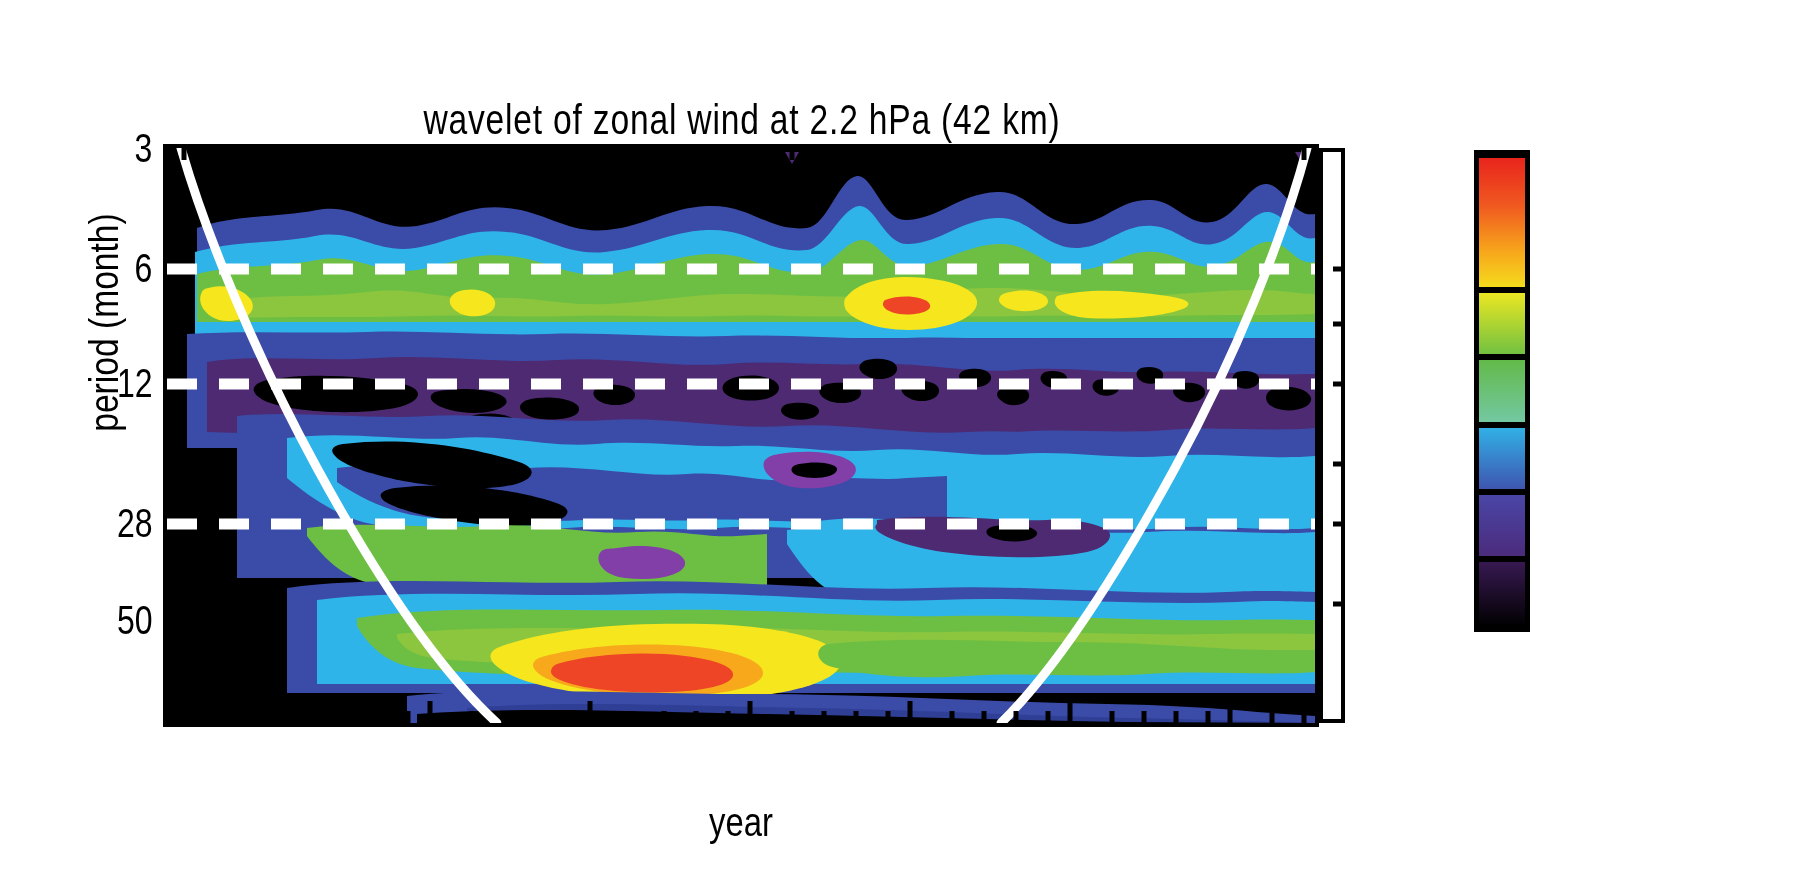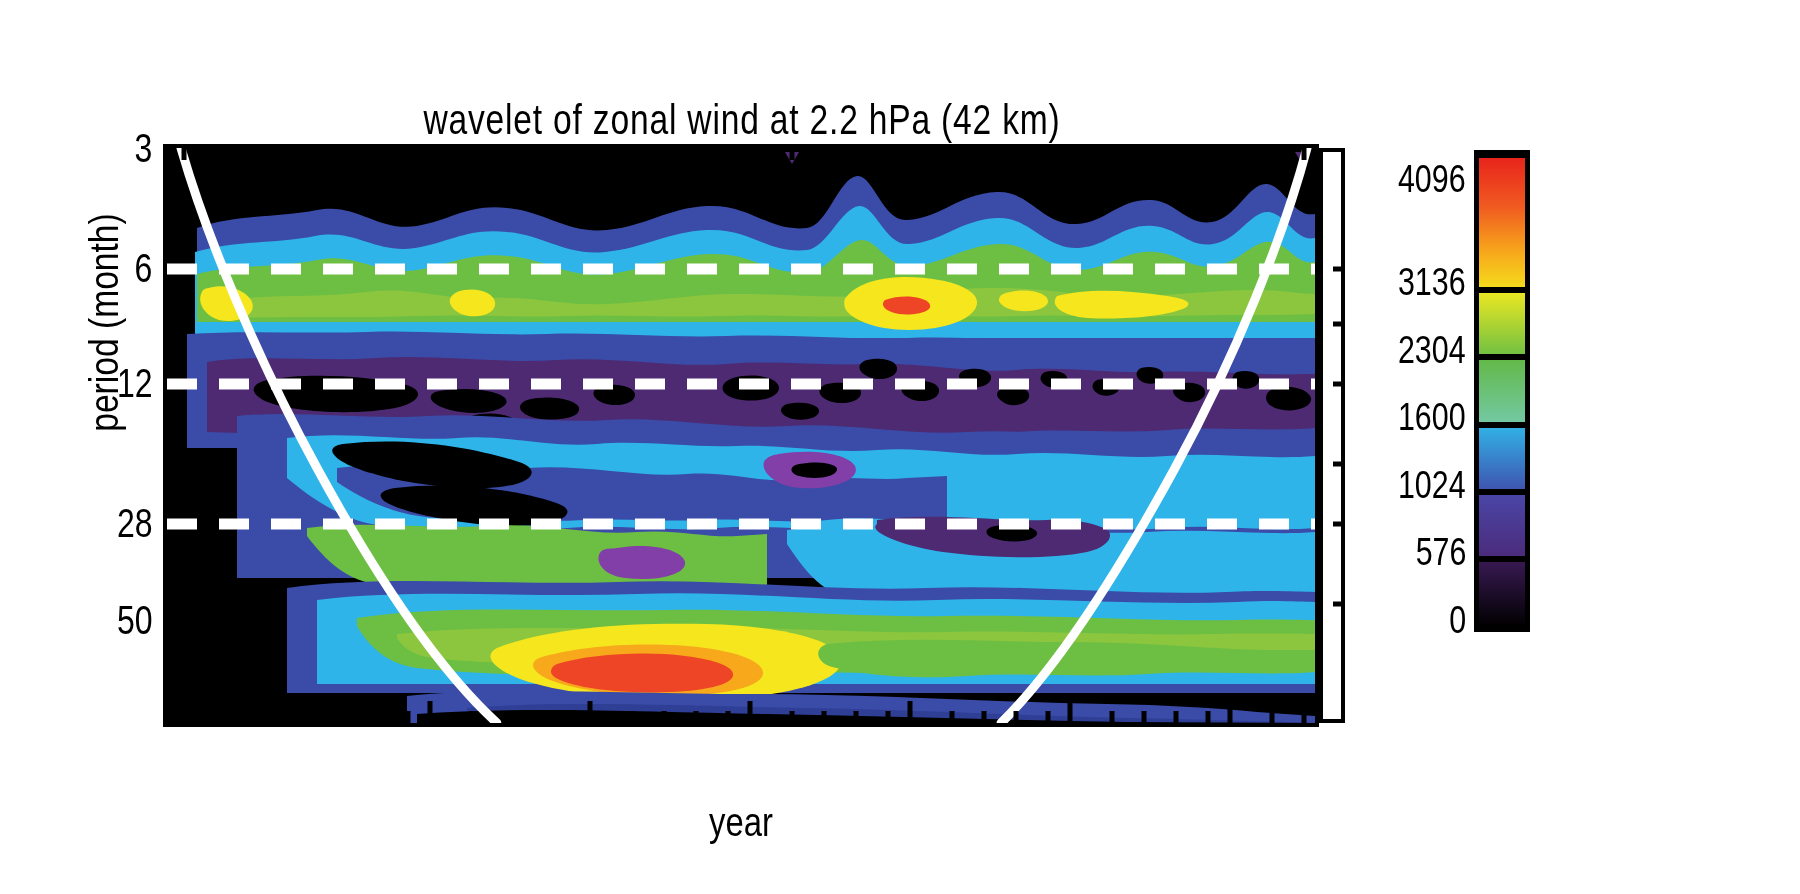--- a/index.html
+++ b/index.html
@@ -398,23 +398,14 @@
 
     <div class="cdiv" style="top:-3px;"></div>
     <div class="cdiv" style="top:132px;"></div>
     <div class="cdiv" style="top:199px;"></div>
     <div class="cdiv" style="top:267px;"></div>
     <div class="cdiv" style="top:334px;"></div>
     <div class="cdiv" style="top:401px;"></div>
     <div class="cdiv" style="top:469px;"></div>
   </div>
 
-  <div id="cbarlabels">
-    <div class="clab" style="top:10px;">4096</div>
-    <div class="clab" style="top:113px;">3136</div>
-    <div class="clab" style="top:181px;">2304</div>
-    <div class="clab" style="top:248px;">1600</div>
-    <div class="clab" style="top:316px;">1024</div>
-    <div class="clab" style="top:383px;">576</div>
-    <div class="clab" style="top:451px;">0</div>
-  </div>
 
 </div>
 
 </body></html>

